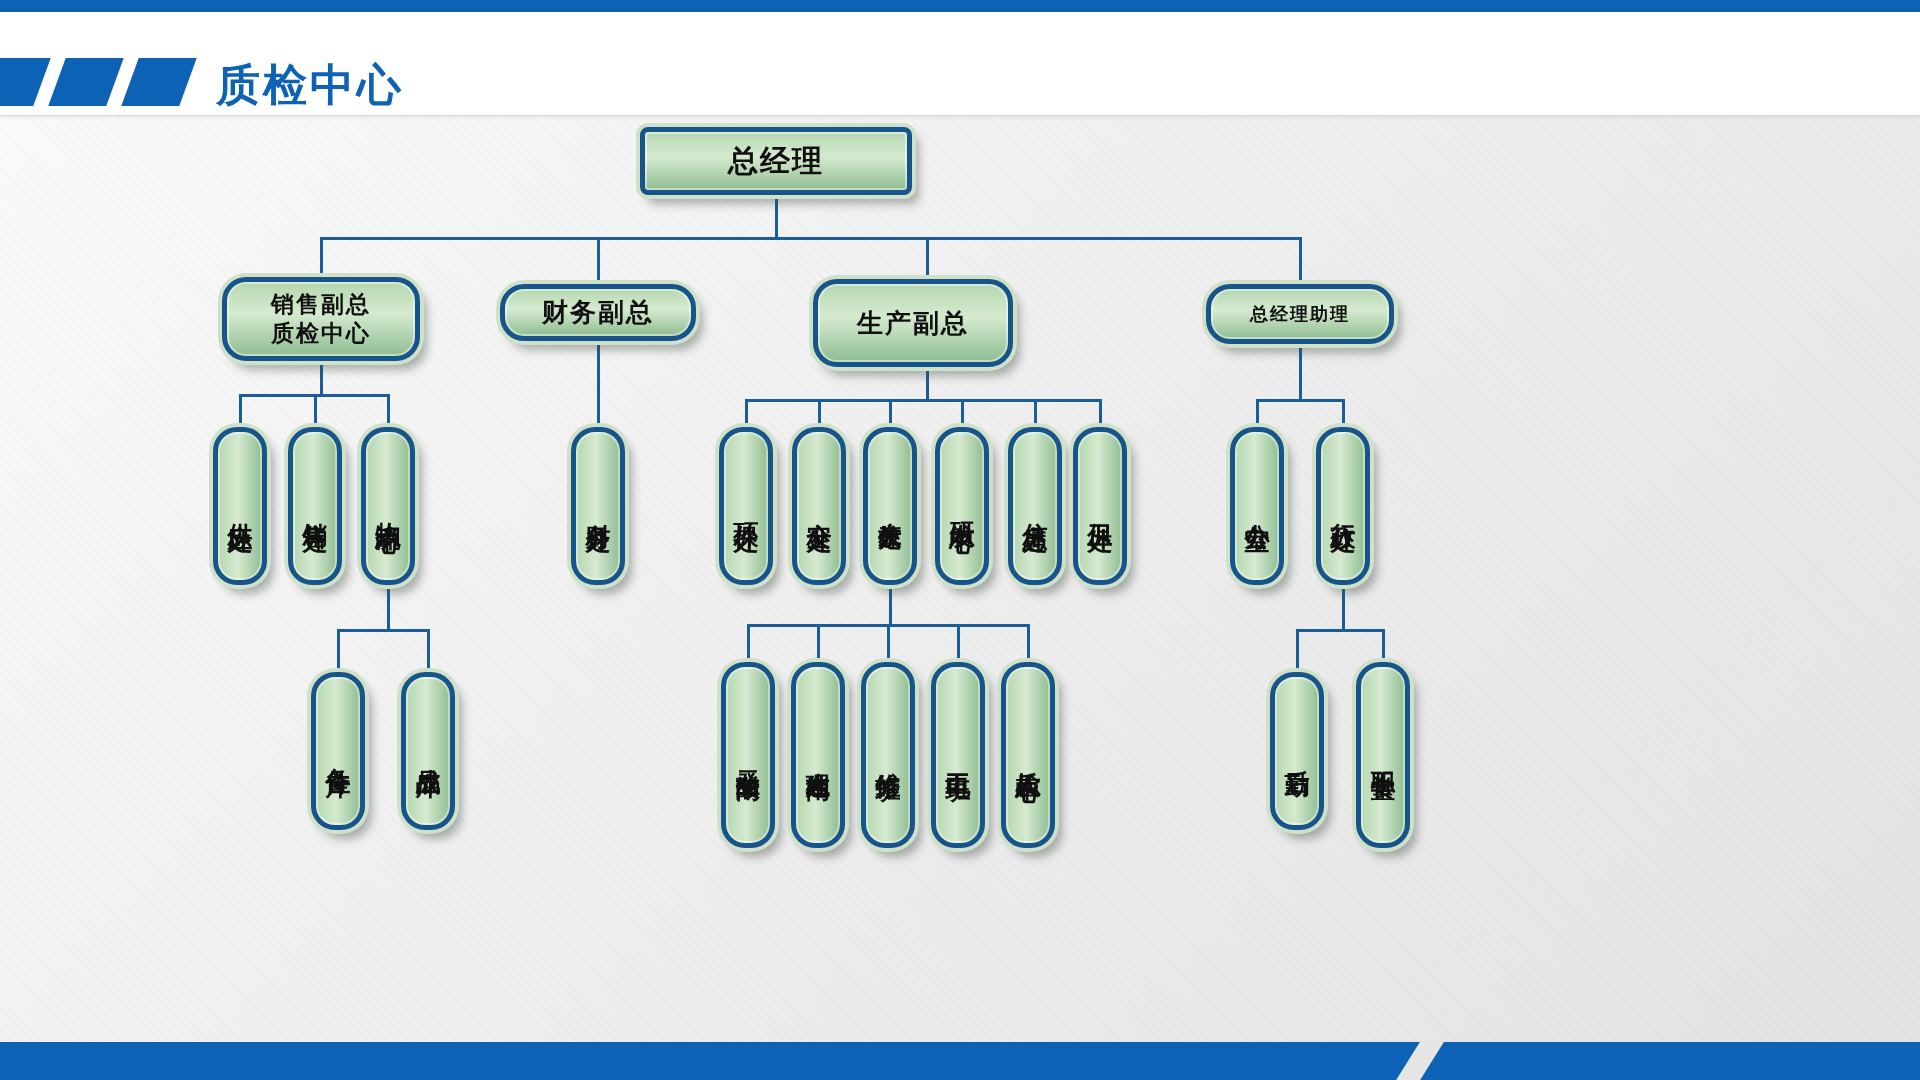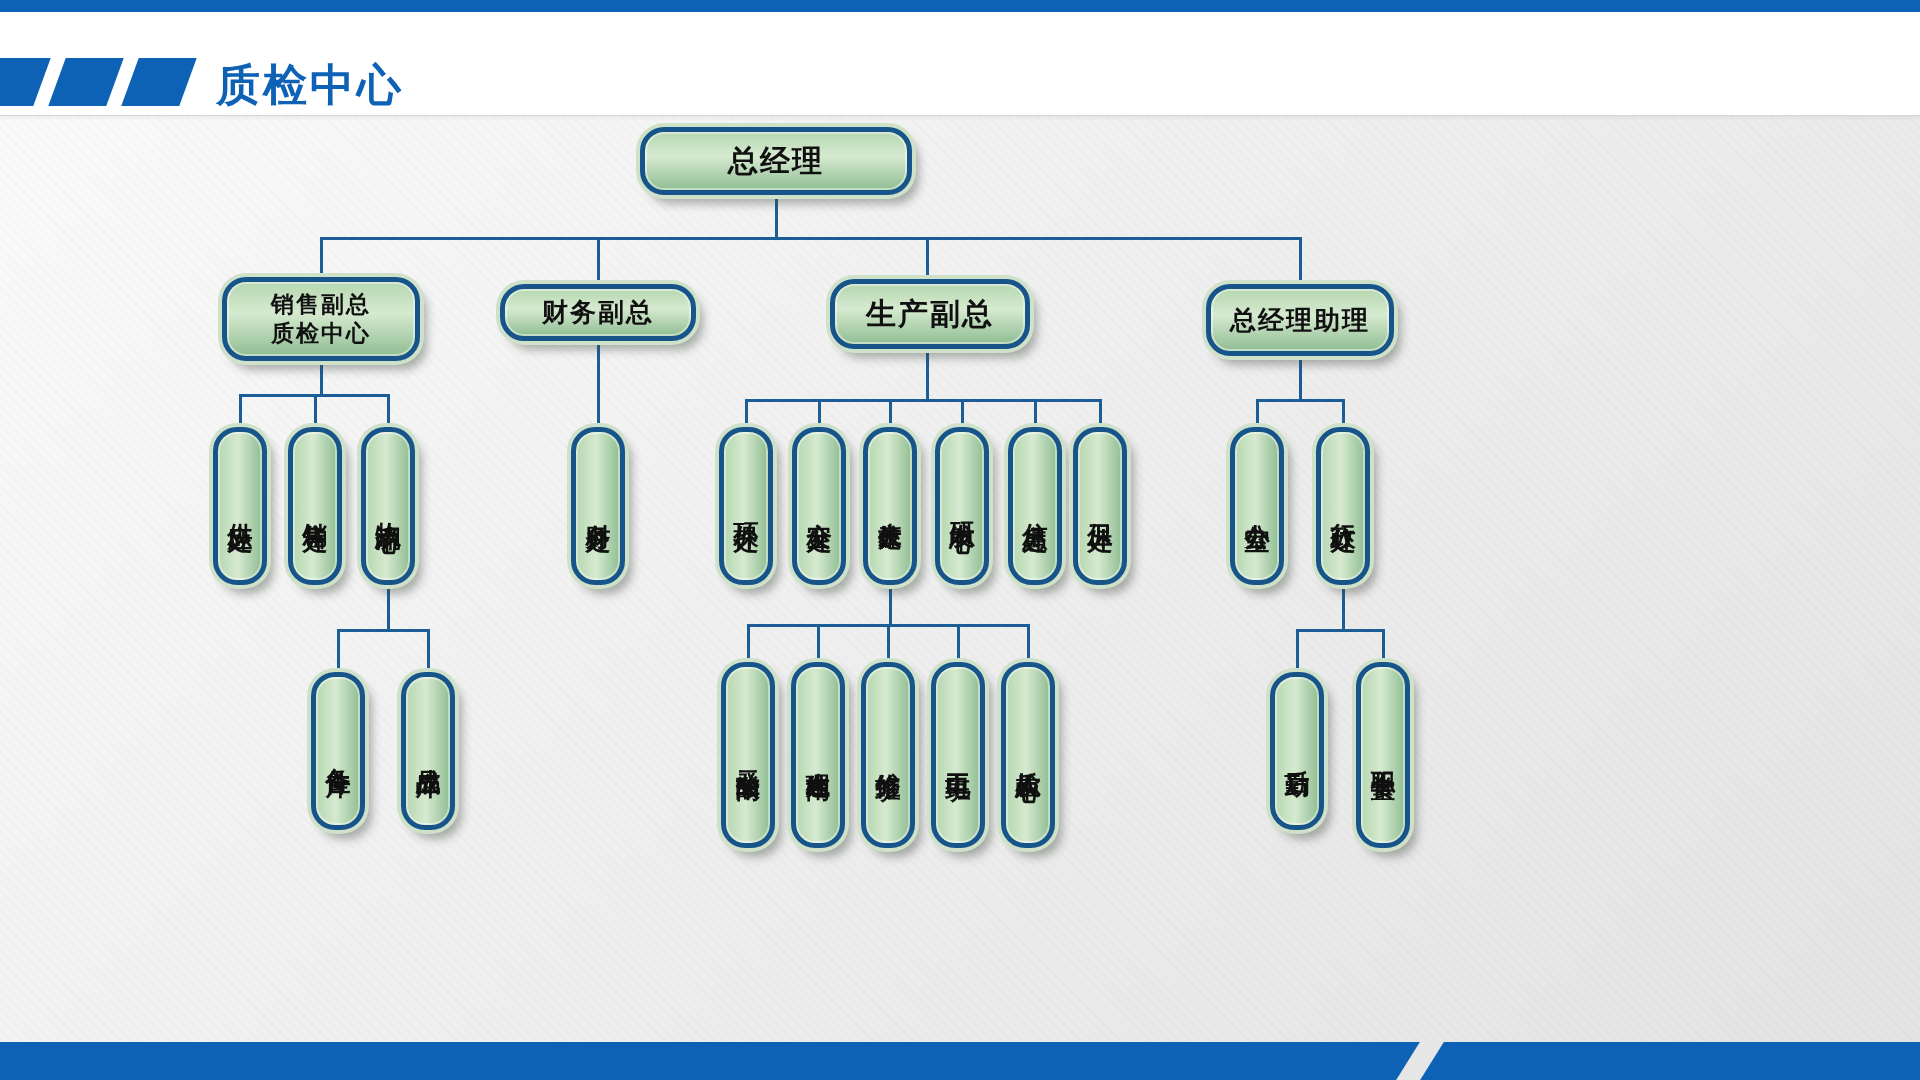--- a/index.html
+++ b/index.html
@@ -106,35 +106,35 @@
   <div class="vl" style="left:817px;top:624px;height:39px"></div>
   <div class="vl" style="left:887px;top:624px;height:39px"></div>
   <div class="vl" style="left:957px;top:624px;height:39px"></div>
   <div class="vl" style="left:1027px;top:624px;height:39px"></div>
 
   <div class="vl" style="left:1342px;top:583px;height:49px"></div>
   <div class="hl" style="left:1296px;top:629px;width:89px"></div>
   <div class="vl" style="left:1296px;top:629px;height:44px"></div>
   <div class="vl" style="left:1382px;top:629px;height:35px"></div>
 
-  <div class="hbox" style="left:640px;top:127px;width:272px;height:68px;font-size:30px;border-radius:24px">
+  <div class="hbox" style="left:640px;top:127px;width:272px;height:68px;font-size:30px;border-radius:8px">
     <span class="lbl">总经理</span>
   </div>
 
   <div class="hbox twoline" style="left:222px;top:277px;width:198px;height:84px;font-size:23px">
     <span class="lbl">销售副总</span>
     <span class="lbl">质检中心</span>
   </div>
   <div class="hbox" style="left:500px;top:284px;width:196px;height:57px;font-size:26px">
     <span class="lbl">财务副总</span>
   </div>
-  <div class="hbox" style="left:830px;top:279px;width:200px;height:70px;font-size:30px">
+  <div class="hbox" style="left:813px;top:279px;width:200px;height:88px;font-size:26px">
     <span class="lbl">生产副总</span>
   </div>
-  <div class="hbox" style="left:1206px;top:284px;width:188px;height:72px;font-size:26px">
+  <div class="hbox" style="left:1206px;top:284px;width:188px;height:60px;font-size:18px">
     <span class="lbl">总经理助理</span>
   </div>
 
   <div class="vbox" style="left:213px;top:427px;height:158px">
     <span class="vlbl">供应处</span>
   </div>
   <div class="vbox" style="left:288px;top:427px;height:158px">
     <span class="vlbl">销售处</span>
   </div>
   <div class="vbox" style="left:361px;top:427px;height:158px">

